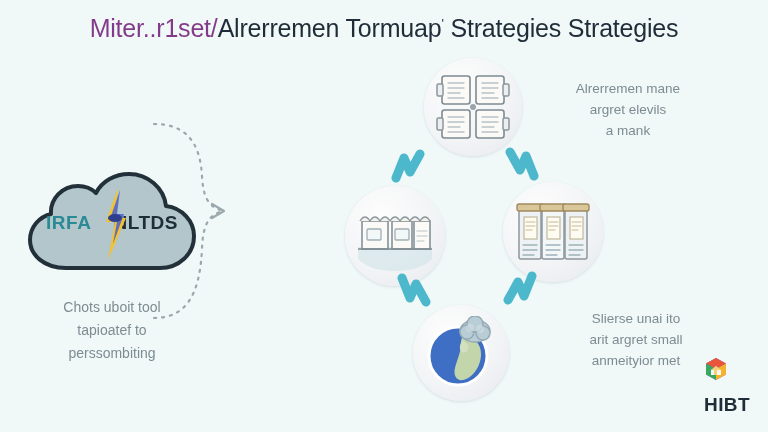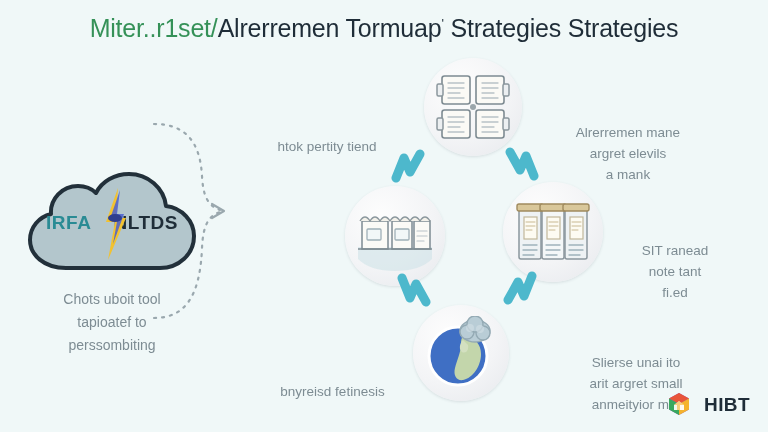--- a/index.html
+++ b/index.html
@@ -27,37 +27,36 @@
     left: 0;
     top: 14px;
     width: 768px;
     text-align: center;
     font-size: 25px;
     letter-spacing: -0.2px;
     white-space: nowrap;
     color: #1f2d38;
   }
   #title .faint {
-    color: #15803d;
+    color: #701a75;
     opacity: .85;
   }
   #title .sup {
     font-size: 13px;
     vertical-align: super;
   }
 
   
   .cap {
     position: absolute;
     font-size: 13.5px;
     line-height: 21px;
     color: #7d8c93;
     text-align: center;
     white-space: pre-line;
-    margin-top: 44px;
   }
 
   
   #cloud-group {
     position: absolute;
     left: 24px;
     top: 172px;
     width: 190px;
     height: 170px;
   }
@@ -84,21 +83,21 @@
   #bolt {
     position: absolute;
     left: 78px;
     top: 16px;
     width: 26px;
     height: 72px;
   }
   #cloud-caption {
     position: absolute;
     left: -8px;
-    top: 116px;
+    top: 124px;
     width: 192px;
     text-align: center;
     font-size: 14px;
     line-height: 23px;
     color: #7d8c93;
     white-space: pre-line;
   }
 
   
   #connector {
@@ -130,22 +129,23 @@
   #zig-tr { left: 500px; top: 146px; }
   #zig-bl { left: 396px; top: 268px; }
   #zig-br { left: 498px; top: 266px; }
 
   
   #logo {
     position: absolute;
     right: 18px;
     bottom: 16px;
     display: flex;
-    align-items: flex-end;
+    align-items: flex-start;
     gap: 13px;
+    flex-direction: column;
   }
   #logo-text {
     font-size: 19px;
     font-weight: bold;
     color: #1f2d38;
     letter-spacing: .4px;
   }
 </style>
 </head>
 <body>
@@ -309,32 +309,27 @@
   <svg class="zig" id="zig-tr" viewBox="0 0 40 40">
     <path d="M34 30 L26 10 L20 24 L10 6" fill="none" stroke="#4db8cc" stroke-width="9" stroke-linecap="round" stroke-linejoin="round"></path>
   </svg>
   <svg class="zig" id="zig-bl" viewBox="0 0 40 40">
     <path d="M6 10 L14 30 L20 16 L30 34" fill="none" stroke="#4db8cc" stroke-width="9" stroke-linecap="round" stroke-linejoin="round"></path>
   </svg>
   <svg class="zig" id="zig-br" viewBox="0 0 40 40">
     <path d="M34 10 L26 30 L20 16 L10 34" fill="none" stroke="#4db8cc" stroke-width="9" stroke-linecap="round" stroke-linejoin="round"></path>
   </svg>
 
-  <div class="cap" style="left:232px; top:92px; width:190px;">htok pertity tiend</div>
 
   <div class="cap" style="left:528px; top:78px; width:200px;">Alrerremen mane
 argret elevils
 a mank</div>
 
 
-  <div class="cap" style="left:600px; top:196px; width:150px;">SIT ranead
-note tant
-fi.ed</div>
-
-  <div class="cap" style="left:235px; top:337px; width:195px;">bnyreisd fetinesis</div>
+
 
   <div class="cap" style="left:522px; top:308px; width:228px;">Slierse unai ito
 arit argret small
 anmeityior met</div>
 
   <div id="logo">
     <svg width="24" height="24" viewBox="0 0 24 24">
       <path d="M12 1 L22 6.5 L22 17.5 L12 23 L2 17.5 L2 6.5 Z" fill="#8e52c4"></path>
       <path d="M12 1 L22 6.5 L12 12 L2 6.5 Z" fill="#e8553a"></path>
       <path d="M2 6.5 L12 12 L12 23 L2 17.5 Z" fill="#3aa85f"></path>

